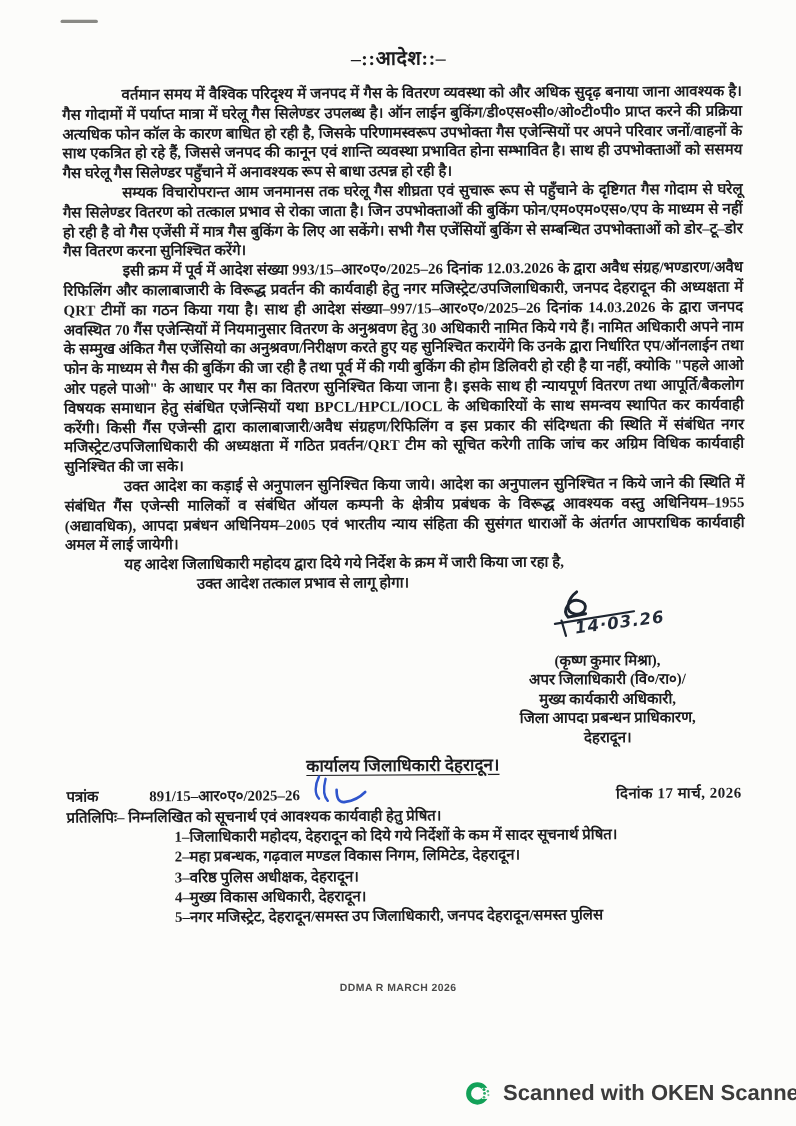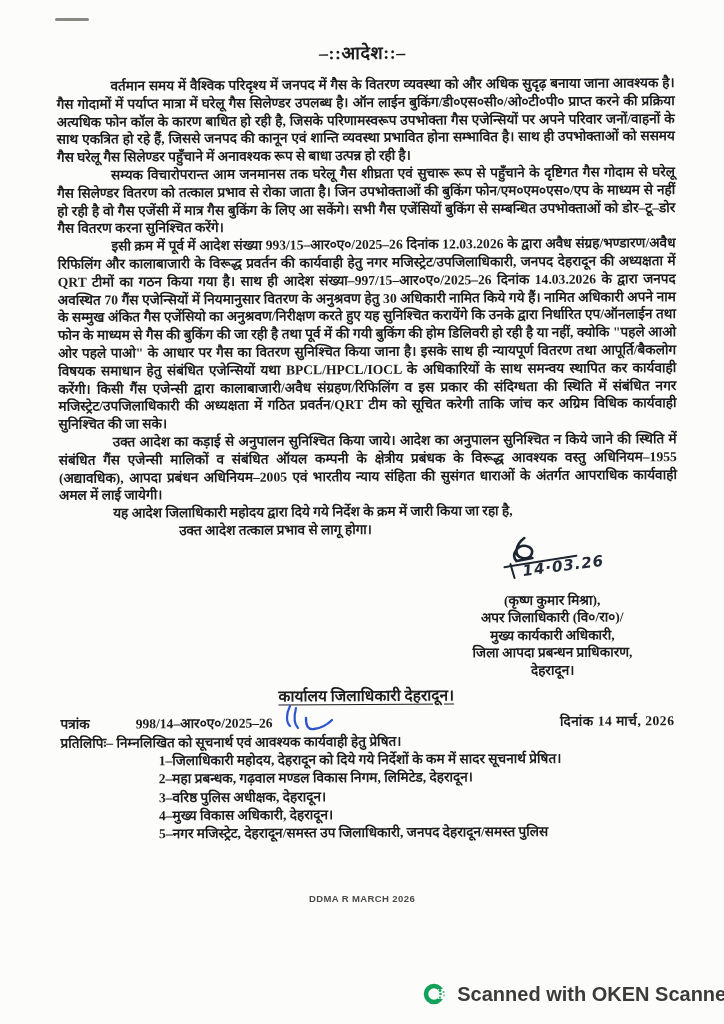--- a/index.html
+++ b/index.html
@@ -116,22 +116,22 @@
       <div>मुख्य कार्यकारी अधिकारी,</div>
       <div>जिला आपदा प्रबन्धन प्राधिकारण,</div>
       <div>देहरादून।</div>
     </div>
 
     <h2 class="office-heading">कार्यालय जिलाधिकारी देहरादून।</h2>
 
     <div class="body-col">
       <div class="ref-row">
         <span class="ref-label">पत्रांक</span>
-        <span>998/14–आर०ए०/2025–26</span>
-        <span class="ref-date">दिनांक  14  मार्च, 2026</span>
+        <span>891/15–आर०ए०/2025–26</span>
+        <span class="ref-date">दिनांक  17  मार्च, 2026</span>
       </div>
       <p class="copy-line">प्रतिलिपिः– निम्नलिखित को सूचनार्थ एवं आवश्यक कार्यवाही हेतु प्रेषित।</p>
       <ul class="recipients">
         <li>1–जिलाधिकारी महोदय, देहरादून को दिये गये निर्देशों के कम में सादर सूचनार्थ प्रेषित।</li>
         <li>2–महा प्रबन्धक, गढ़वाल मण्डल विकास निगम, लिमिटेड, देहरादून।</li>
         <li>3–वरिष्ठ पुलिस अधीक्षक, देहरादून।</li>
         <li>4–मुख्य विकास अधिकारी, देहरादून।</li>
         <li>5–नगर मजिस्ट्रेट, देहरादून/समस्त उप जिलाधिकारी, जनपद देहरादून/समस्त पुलिस</li>
       </ul>
     </div>

